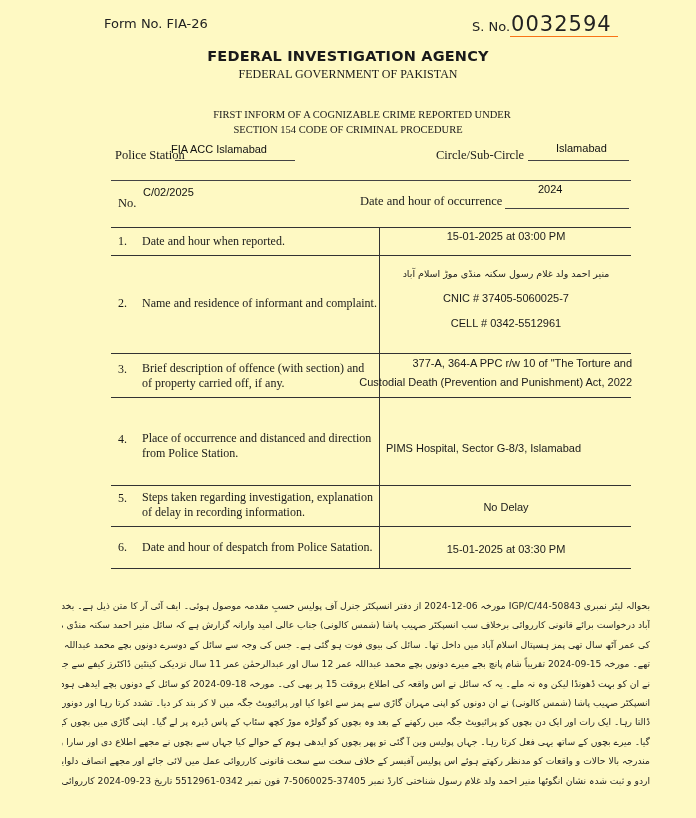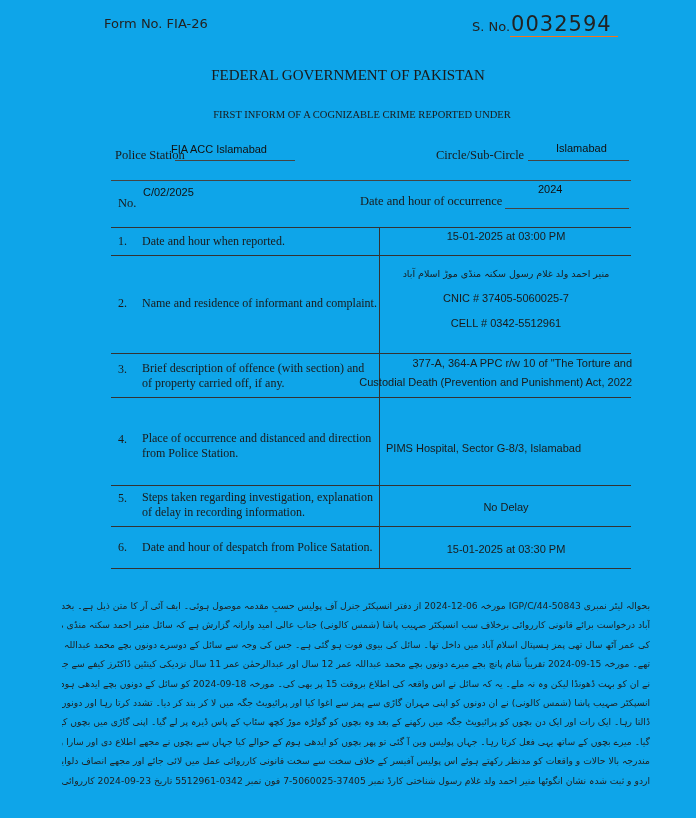--- a/index.html
+++ b/index.html
@@ -1,26 +1,26 @@
 <!DOCTYPE html>
 <html><head>
 <meta charset="utf-8">
 <style>
   html, body { margin: 0; padding: 0; }
   body {
     width: 696px; height: 818px; background: #ffffff; position: relative; overflow: hidden;
     font-family: "Liberation Serif", serif; color: #1a1a1a;
   }
-  .page { position: absolute; left: 0; top: 0; width: 696px; height: 818px; background: #0ea5e9; }
+  .page { position: absolute; left: 0; top: 0; width: 696px; height: 818px; background: #fef9c3; }
   .abs { position: absolute; white-space: nowrap; }
   .formno { left: 104px; top: 16px; font-family: "DejaVu Sans", sans-serif; font-size: 13px; color: #222; }
   .sno { left: 472px; top: 12px; font-family: "DejaVu Sans", sans-serif; font-size: 13px; color: #222; }
   .sno .num { font-size: 21px; letter-spacing: 1px; border-bottom: 1px solid #f97316; padding: 0 6px 0 1px; }
   .h-agency { left: 0; width: 696px; top: 48px; text-align: center; font-family: "DejaVu Sans", sans-serif; font-weight: bold; font-size: 14.5px; letter-spacing: 0.2px; }
-  .h-gov { left: 0; width: 696px; top: 67px; text-align: center; font-size: 15px; }
+  .h-gov { left: 0; width: 696px; top: 67px; text-align: center; font-size: 12px; }
   .h-fir { left: 0; width: 696px; top: 90px; text-align: center; font-size: 10.5px; font-weight: bold; }
   .h-sub1 { left: 0; width: 696px; top: 109px; text-align: center; font-size: 10.5px; padding-left: 14px; }
   .h-sub2 { left: 0; width: 696px; top: 124px; text-align: center; font-size: 10.5px; }
   .lbl { font-size: 12.5px; }
   .fill { font-family: "Liberation Sans", sans-serif; font-size: 11px; color: #111; }
   .uline { position: absolute; height: 0; border-top: 1px solid #444; }
   .hrule { position: absolute; left: 111px; width: 520px; height: 0; border-top: 1.5px solid #333; }
   .vrule { position: absolute; left: 379px; width: 0; border-left: 1.5px solid #333; top: 227px; height: 342px; }
   .rownum { position: absolute; left: 118px; font-size: 12px; }
   .rowlbl { position: absolute; left: 142px; font-size: 12px; line-height: 15px; white-space: normal; width: 232px; }
@@ -35,22 +35,24 @@
 </head>
 <body>
 
 <div class="page">
 
   <div class="abs formno">Form No. FIA-26</div>
   <div class="abs sno">
     <span>S. No.</span><span class="num">0032594</span>
   </div>
 
+  <div class="abs h-agency">FEDERAL INVESTIGATION AGENCY</div>
   <div class="abs h-gov">FEDERAL GOVERNMENT OF PAKISTAN</div>
   <div class="abs h-sub1">FIRST INFORM OF A COGNIZABLE CRIME REPORTED UNDER</div>
+  <div class="abs h-sub2">SECTION 154 CODE OF CRIMINAL PROCEDURE</div>
 
   <div class="abs lbl" style="left:115px; top:148px;">Police Station</div>
   <div class="abs fill" style="left:171px; top:143px;">FIA ACC Islamabad</div>
   <div class="uline" style="left:175px; top:160px; width:120px;"></div>
 
   <div class="abs lbl" style="left:436px; top:148px;">Circle/Sub-Circle</div>
   <div class="abs fill" style="left:556px; top:142px;">Islamabad</div>
   <div class="uline" style="left:528px; top:160px; width:101px;"></div>
 
   <div class="uline" style="left:111px; top:180px; width:520px; border-top-width:1.5px;"></div>

